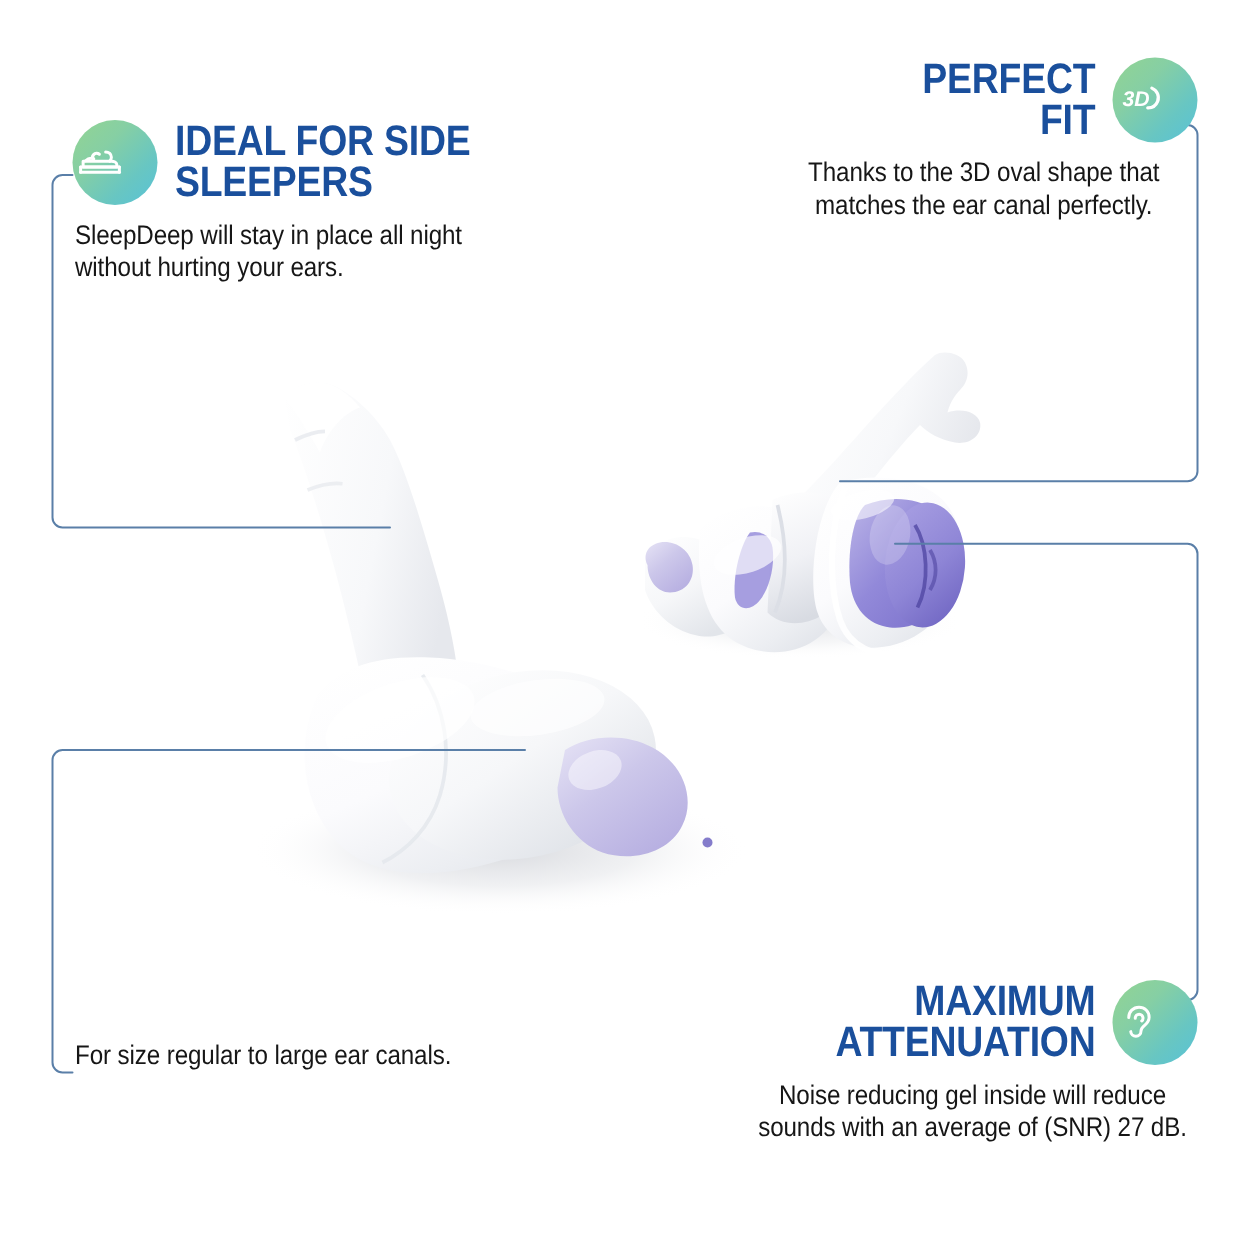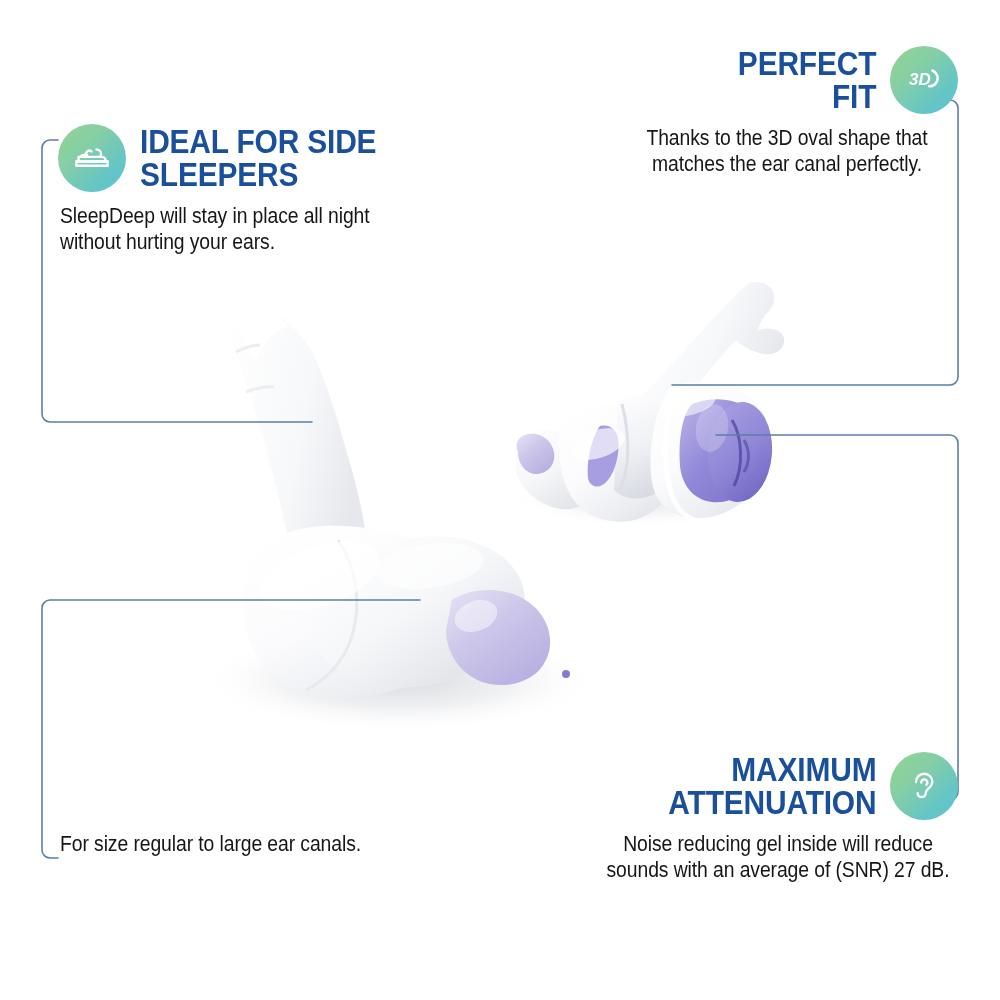--- a/index.html
+++ b/index.html
@@ -54,21 +54,21 @@
   }
 
   .icon-circle {
     width: 68px;
     height: 68px;
     min-width: 68px;
     border-radius: 50%;
     background: linear-gradient(135deg, #93d492 0%, #86cfa4 35%, #68c6c2 70%, #58c2d8 100%);
     display: flex;
     align-items: center;
-    justify-content: center;
+    justify-content: flex-start;
   }
   .icon-circle svg { display: block; }
 
   .feature-title {
     color: #1a4f9c;
     font-family: "Liberation Sans", "DejaVu Sans", sans-serif;
     font-weight: 700;
     font-size: 34px;
     line-height: 0.97;
     letter-spacing: -0.2px;
@@ -93,24 +93,24 @@
     transform: scaleX(0.90);
     transform-origin: left top;
     white-space: pre-line;
   }
   .feature.align-right .feature-body {
     transform-origin: right top;
     text-align: center;
   }
 
   
-  #feature-side-sleepers { left: 58px;  top: 96px;  width: 430px; margin-top: 28px; }
+  #feature-side-sleepers { left: 58px;  top: 96px;  width: 430px; }
   #feature-perfect-fit   { right: 42px; top: 46px;  width: 380px; text-align: right; }
   #feature-size          { left: 58px;  top: 818px; width: 430px; }
-  #feature-attenuation   { right: 42px; top: 752px; width: 400px; text-align: right; }
+  #feature-attenuation   { right: 42px; top: 784px; width: 400px; text-align: right; }
 
   #feature-side-sleepers .feature-body { margin-left: 2px; }
   #feature-size .feature-body { margin-left: 2px; margin-top: 13px; }
 </style>
 </head>
 <body>
 
 <div id="canvas">
 
   <svg id="product-layer" viewBox="0 0 1000 1000" width="1000" height="1000" aria-hidden="true">

